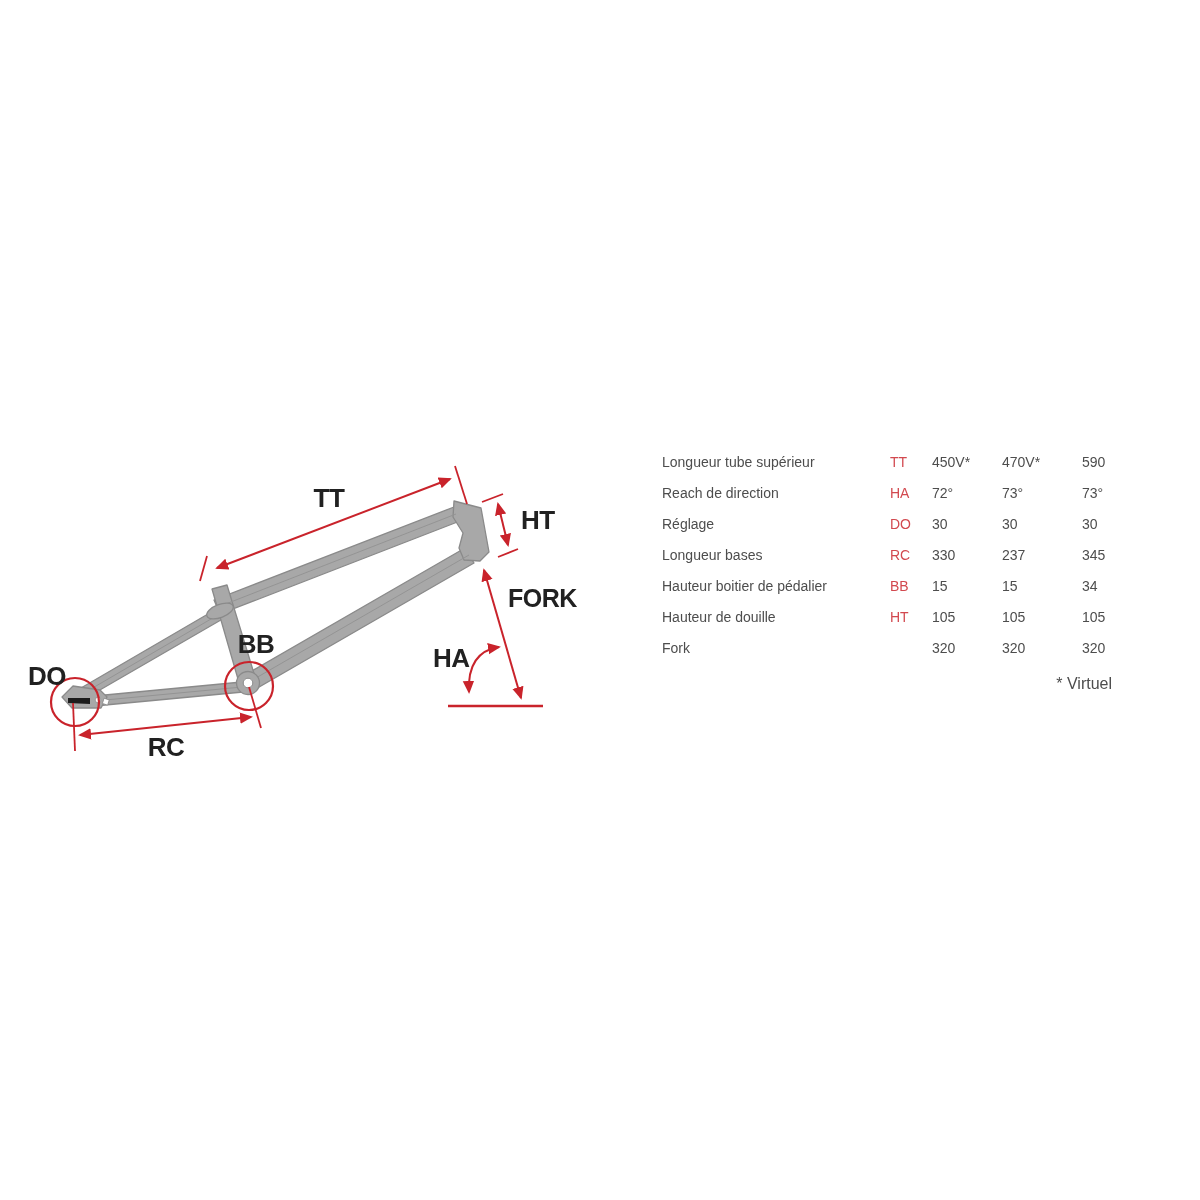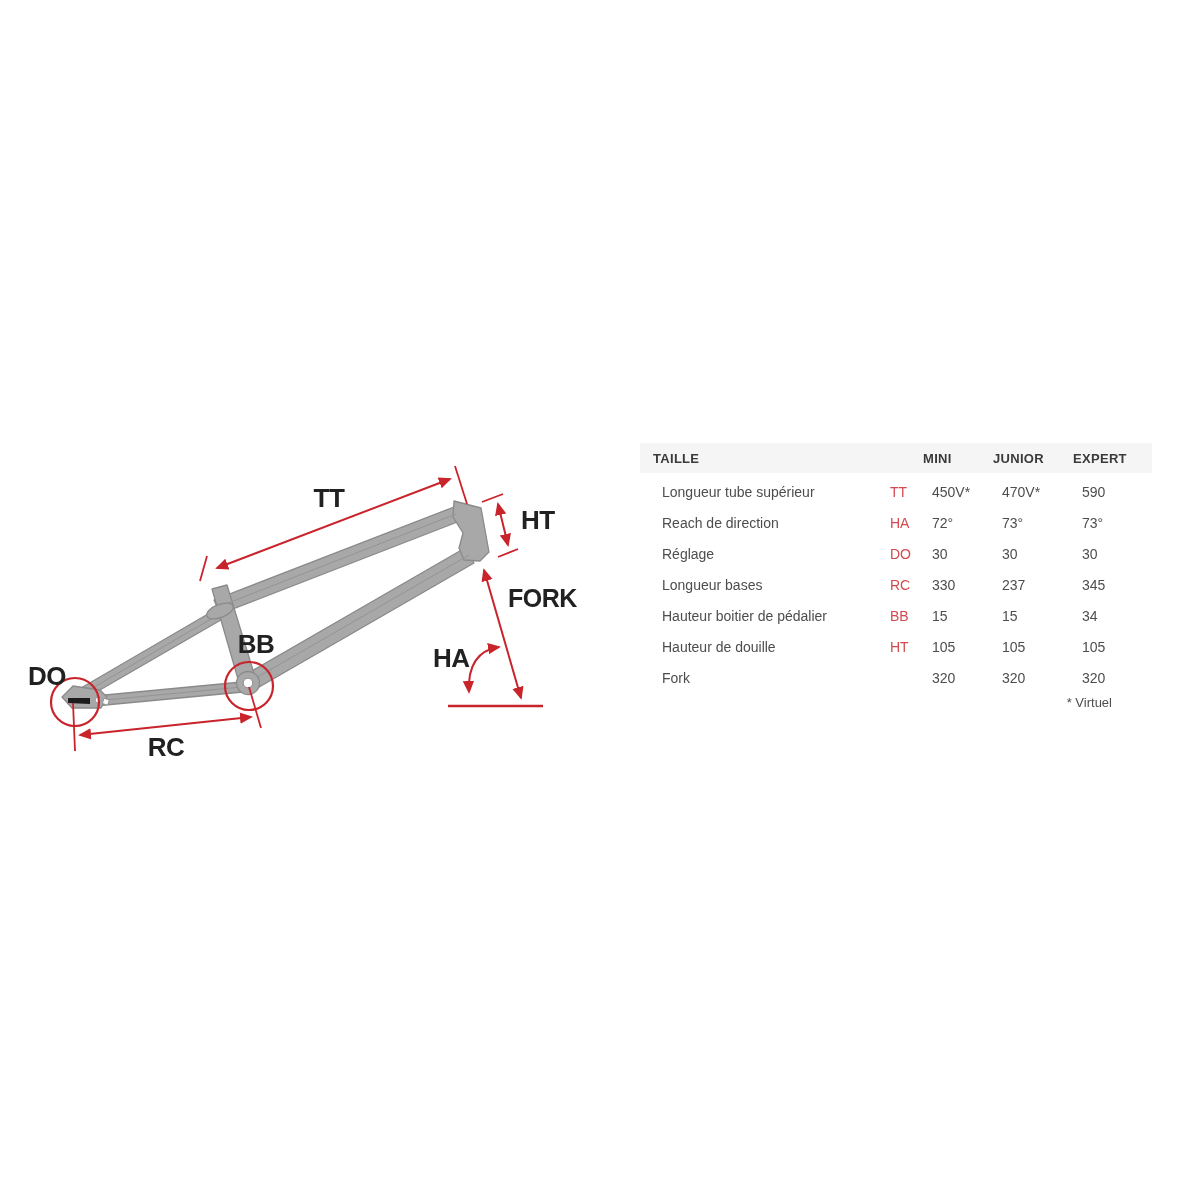--- a/index.html
+++ b/index.html
@@ -67,24 +67,24 @@
     height: 31px;
     padding-left: 13px;
   }
   .c-labelcode { width: 270px; }
   .c-label { width: 228px; margin-left: 9px; }
   .c-code  { width: 42px; color: var(--table-code-red); }
   .c-mini  { width: 70px; }
   .c-junior{ width: 80px; }
   .c-expert{ flex: 1; }
   .footnote {
-    margin-top: 2px;
+    margin-top: 12px;
     padding-right: 40px;
     text-align: right;
-    font-size: 13px;
+    font-size: 16px;
     color: var(--text-body);
   }
 </style>
 </head>
 <body>
 
 <div class="diagram-wrap">
   <svg width="600" height="340" viewBox="0 0 600 340">
     <defs>
       <marker id="arrEnd" viewBox="0 0 10 10" refX="8.5" refY="5" markerWidth="13" markerHeight="13" markerUnits="userSpaceOnUse" orient="auto">
@@ -156,26 +156,20 @@
       <text class="dim-label" x="498" y="167" text-anchor="start" style="font-size:25px">FORK</text>
       <text class="dim-label" x="423" y="227" text-anchor="start">HA</text>
       <text class="dim-label" x="246" y="213" text-anchor="middle">BB</text>
       <text class="dim-label" x="37" y="245" text-anchor="middle">DO</text>
       <text class="dim-label" x="156" y="316" text-anchor="middle">RC</text>
     </g>
   </svg>
 </div>
 
 <div class="spec-table">
-  <div class="t-header">
-    <div class="c-labelcode">TAILLE</div>
-    <div class="c-mini">MINI</div>
-    <div class="c-junior">JUNIOR</div>
-    <div class="c-expert">EXPERT</div>
-  </div>
 
   <div class="t-rows">
     <div class="t-row">
       <div class="c-label">Longueur tube supérieur</div>
       <div class="c-code">TT</div>
       <div class="c-mini">450V*</div>
       <div class="c-junior">470V*</div>
       <div class="c-expert">590</div>
     </div>
     <div class="t-row">

